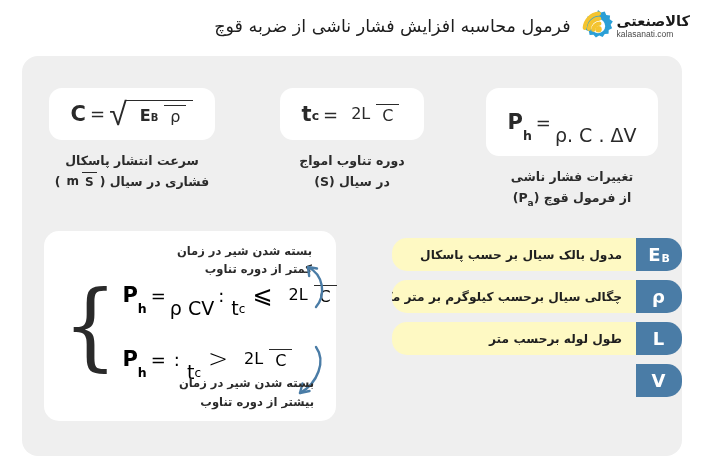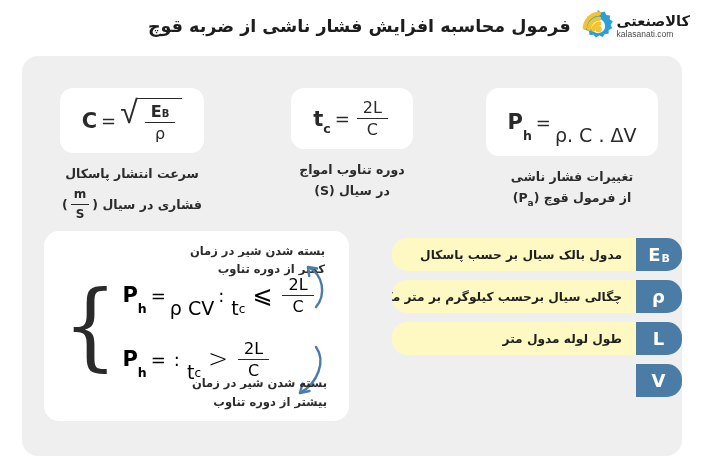--- a/index.html
+++ b/index.html
@@ -54,21 +54,21 @@
   }
   .logo-en {
     font-size: 8.5px;
     color: #4a4a4a;
     margin-top: 2px;
     direction: ltr;
     font-family: "Liberation Sans", sans-serif;
   }
   .page-title {
     font-size: 17.5px;
-    font-weight: bold;
+    font-weight: normal;
     color: #1d1d1d;
     white-space: nowrap;
     letter-spacing: -0.2px;
   }
 
   
   .panel {
     position: absolute;
     top: 56px;
     left: 22px;
@@ -144,21 +144,21 @@
     font-size: 12px;
     align-self: flex-end;
     padding-bottom: 3px;
   }
   .mop {
     font-size: 18px;
     padding: 0 4px;
   }
   .frac {
     display: inline-flex;
-    flex-direction: column;
+    flex-direction: row;
     align-items: center;
     justify-content: center;
     vertical-align: middle;
     margin: 0 3px;
   }
   .frac > .num {
     padding: 0 6px 1px 6px;
     font-size: 16px;
   }
   .frac > .den {
@@ -191,21 +191,20 @@
 
   
   .cases-card {
     position: absolute;
     left: 22px;
     top: 175px;
     width: 292px;
     height: 190px;
     background: #ffffff;
     border-radius: 15px;
-    padding-left: 13px;
   }
   .case-note {
     position: absolute;
     font-size: 11.5px;
     font-weight: bold;
     color: #2b2b2b;
     text-align: right;
     line-height: 1.6;
     direction: rtl;
     white-space: nowrap;
@@ -476,21 +475,21 @@
           <span class="badge-sub"></span>
       </div>
       <div class="legend-label">چگالی سیال برحسب کیلوگرم بر متر مکعب</div>
     </div>
 
     <div class="legend-row">
       <div class="legend-badge">
         <span class="badge-main">L</span>
           <span class="badge-sub"></span>
       </div>
-      <div class="legend-label">طول لوله مدول متر</div>
+      <div class="legend-label">طول لوله برحسب متر</div>
     </div>
 
     <div class="legend-row">
       <div class="legend-badge">
         <span class="badge-main">V</span>
           <span class="badge-sub"></span>
       </div>
     </div>
 
   </div>

